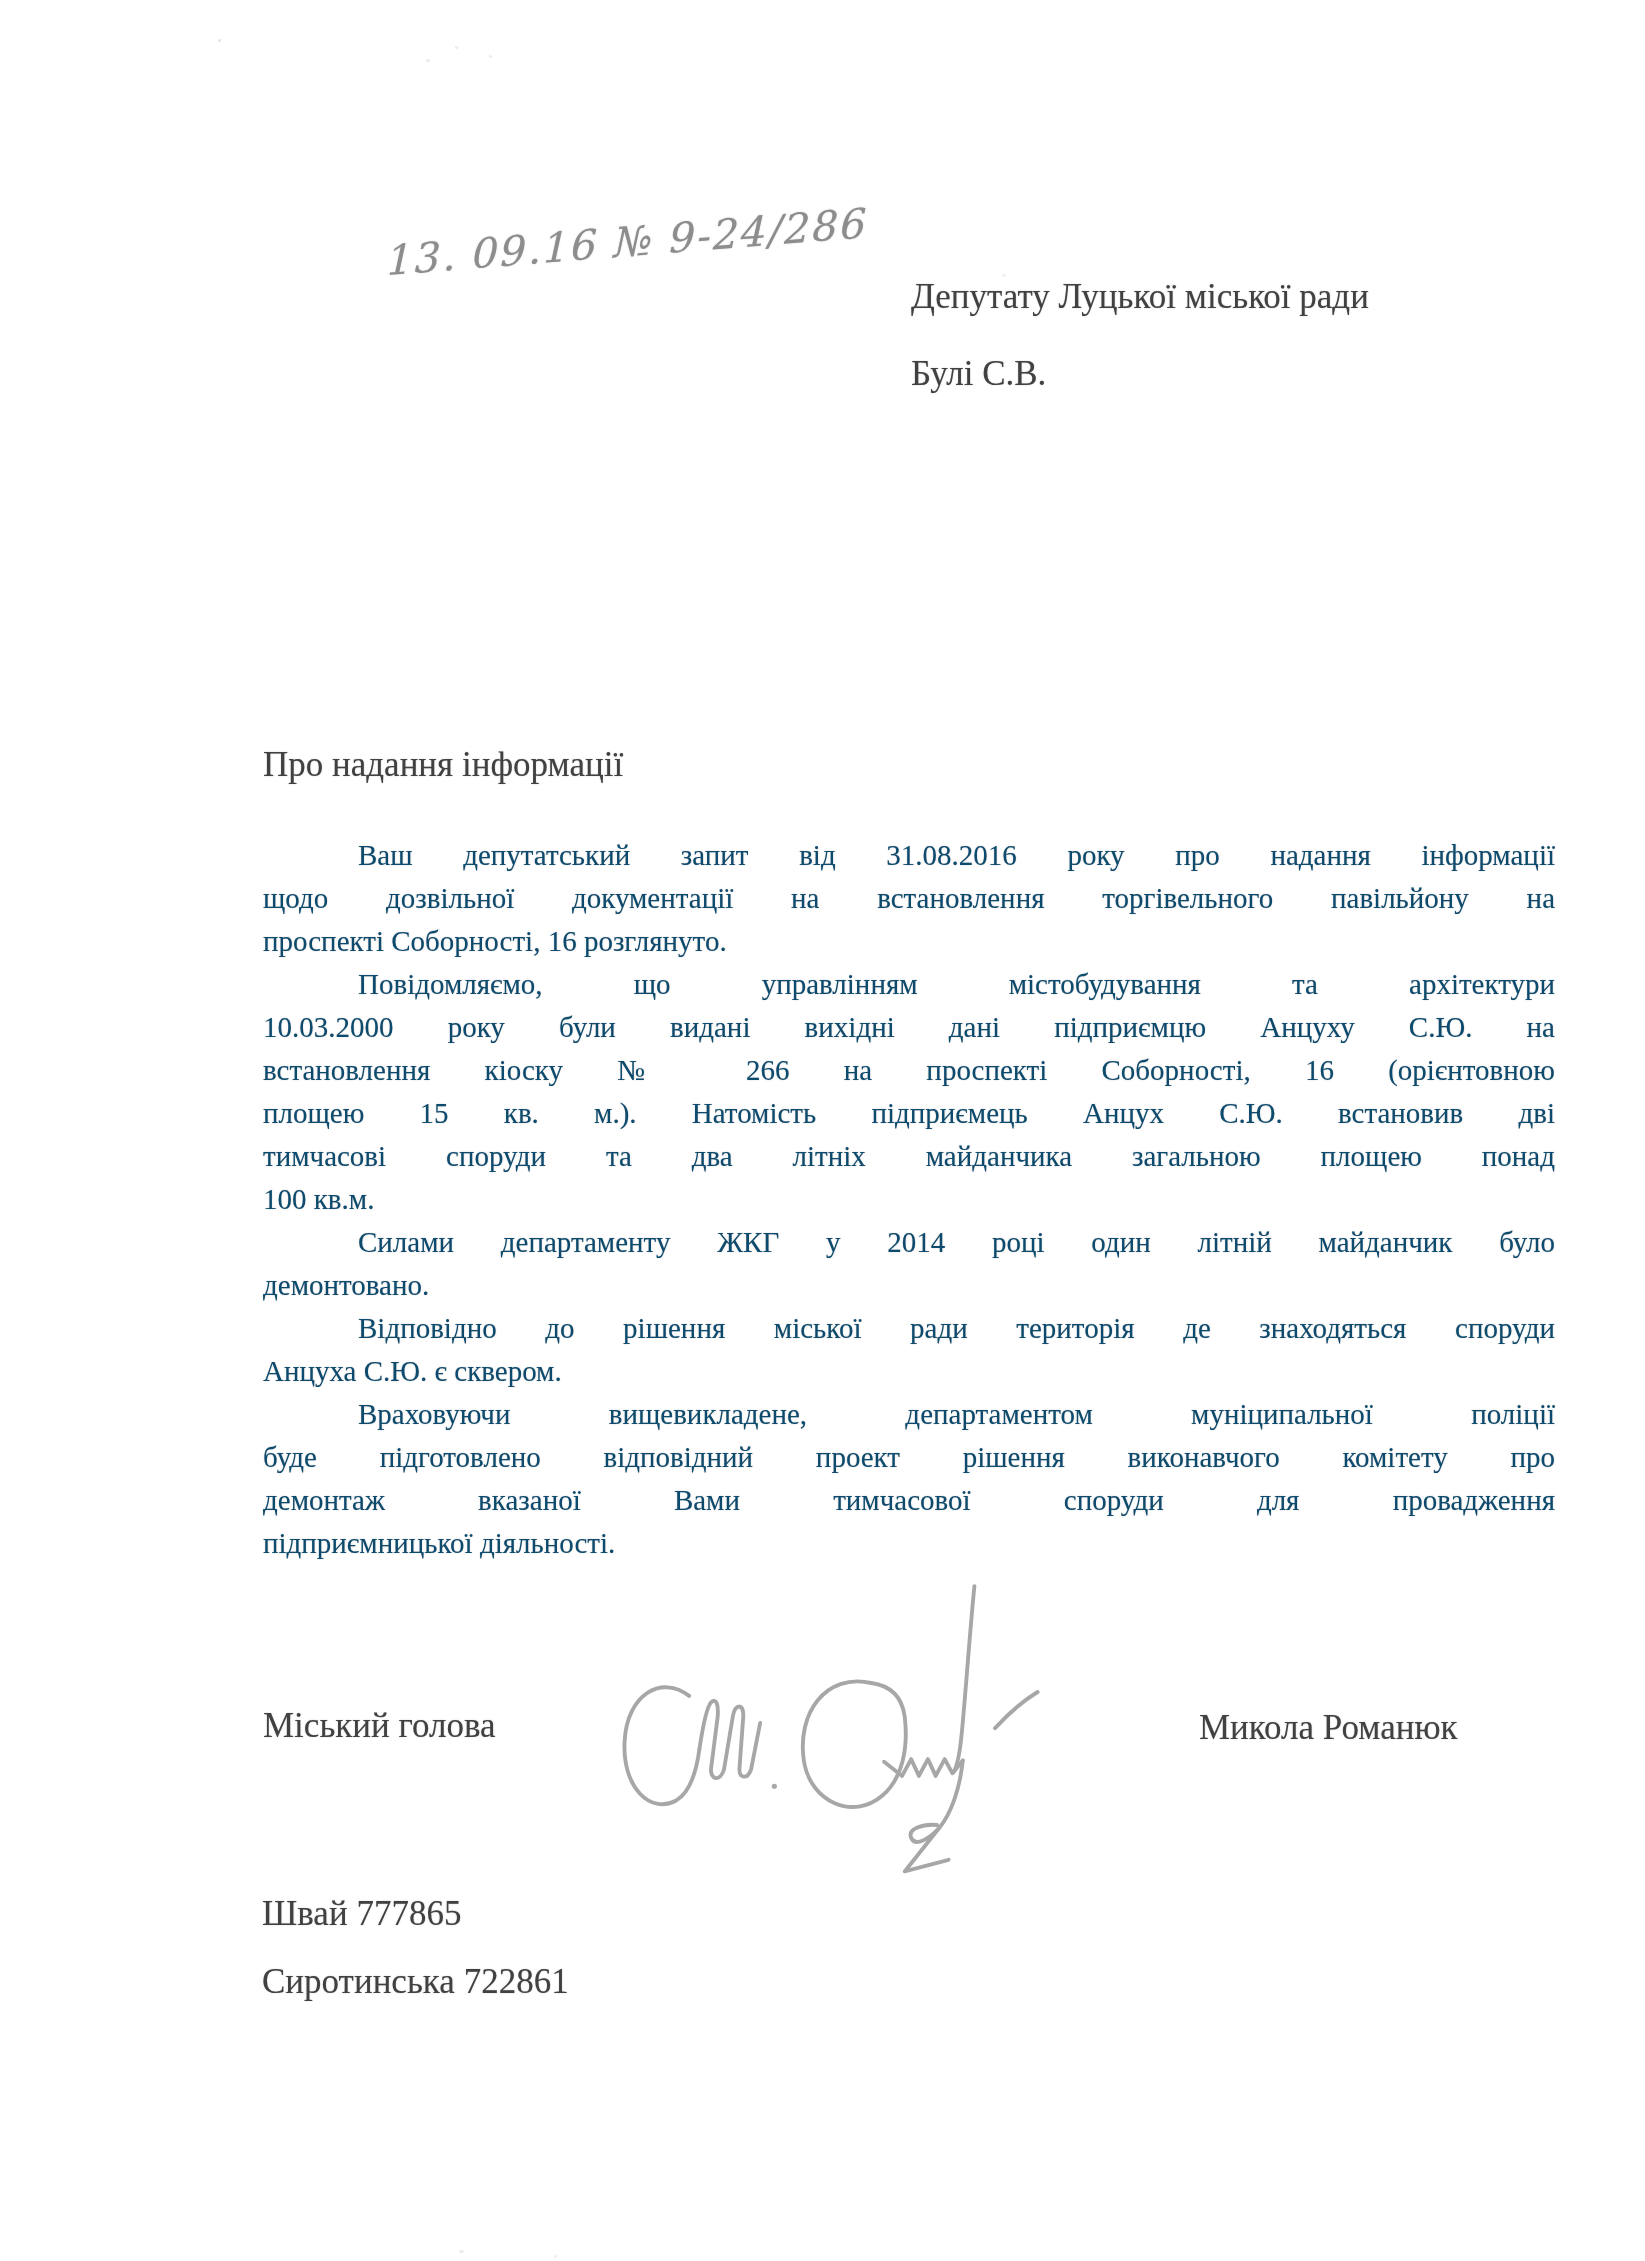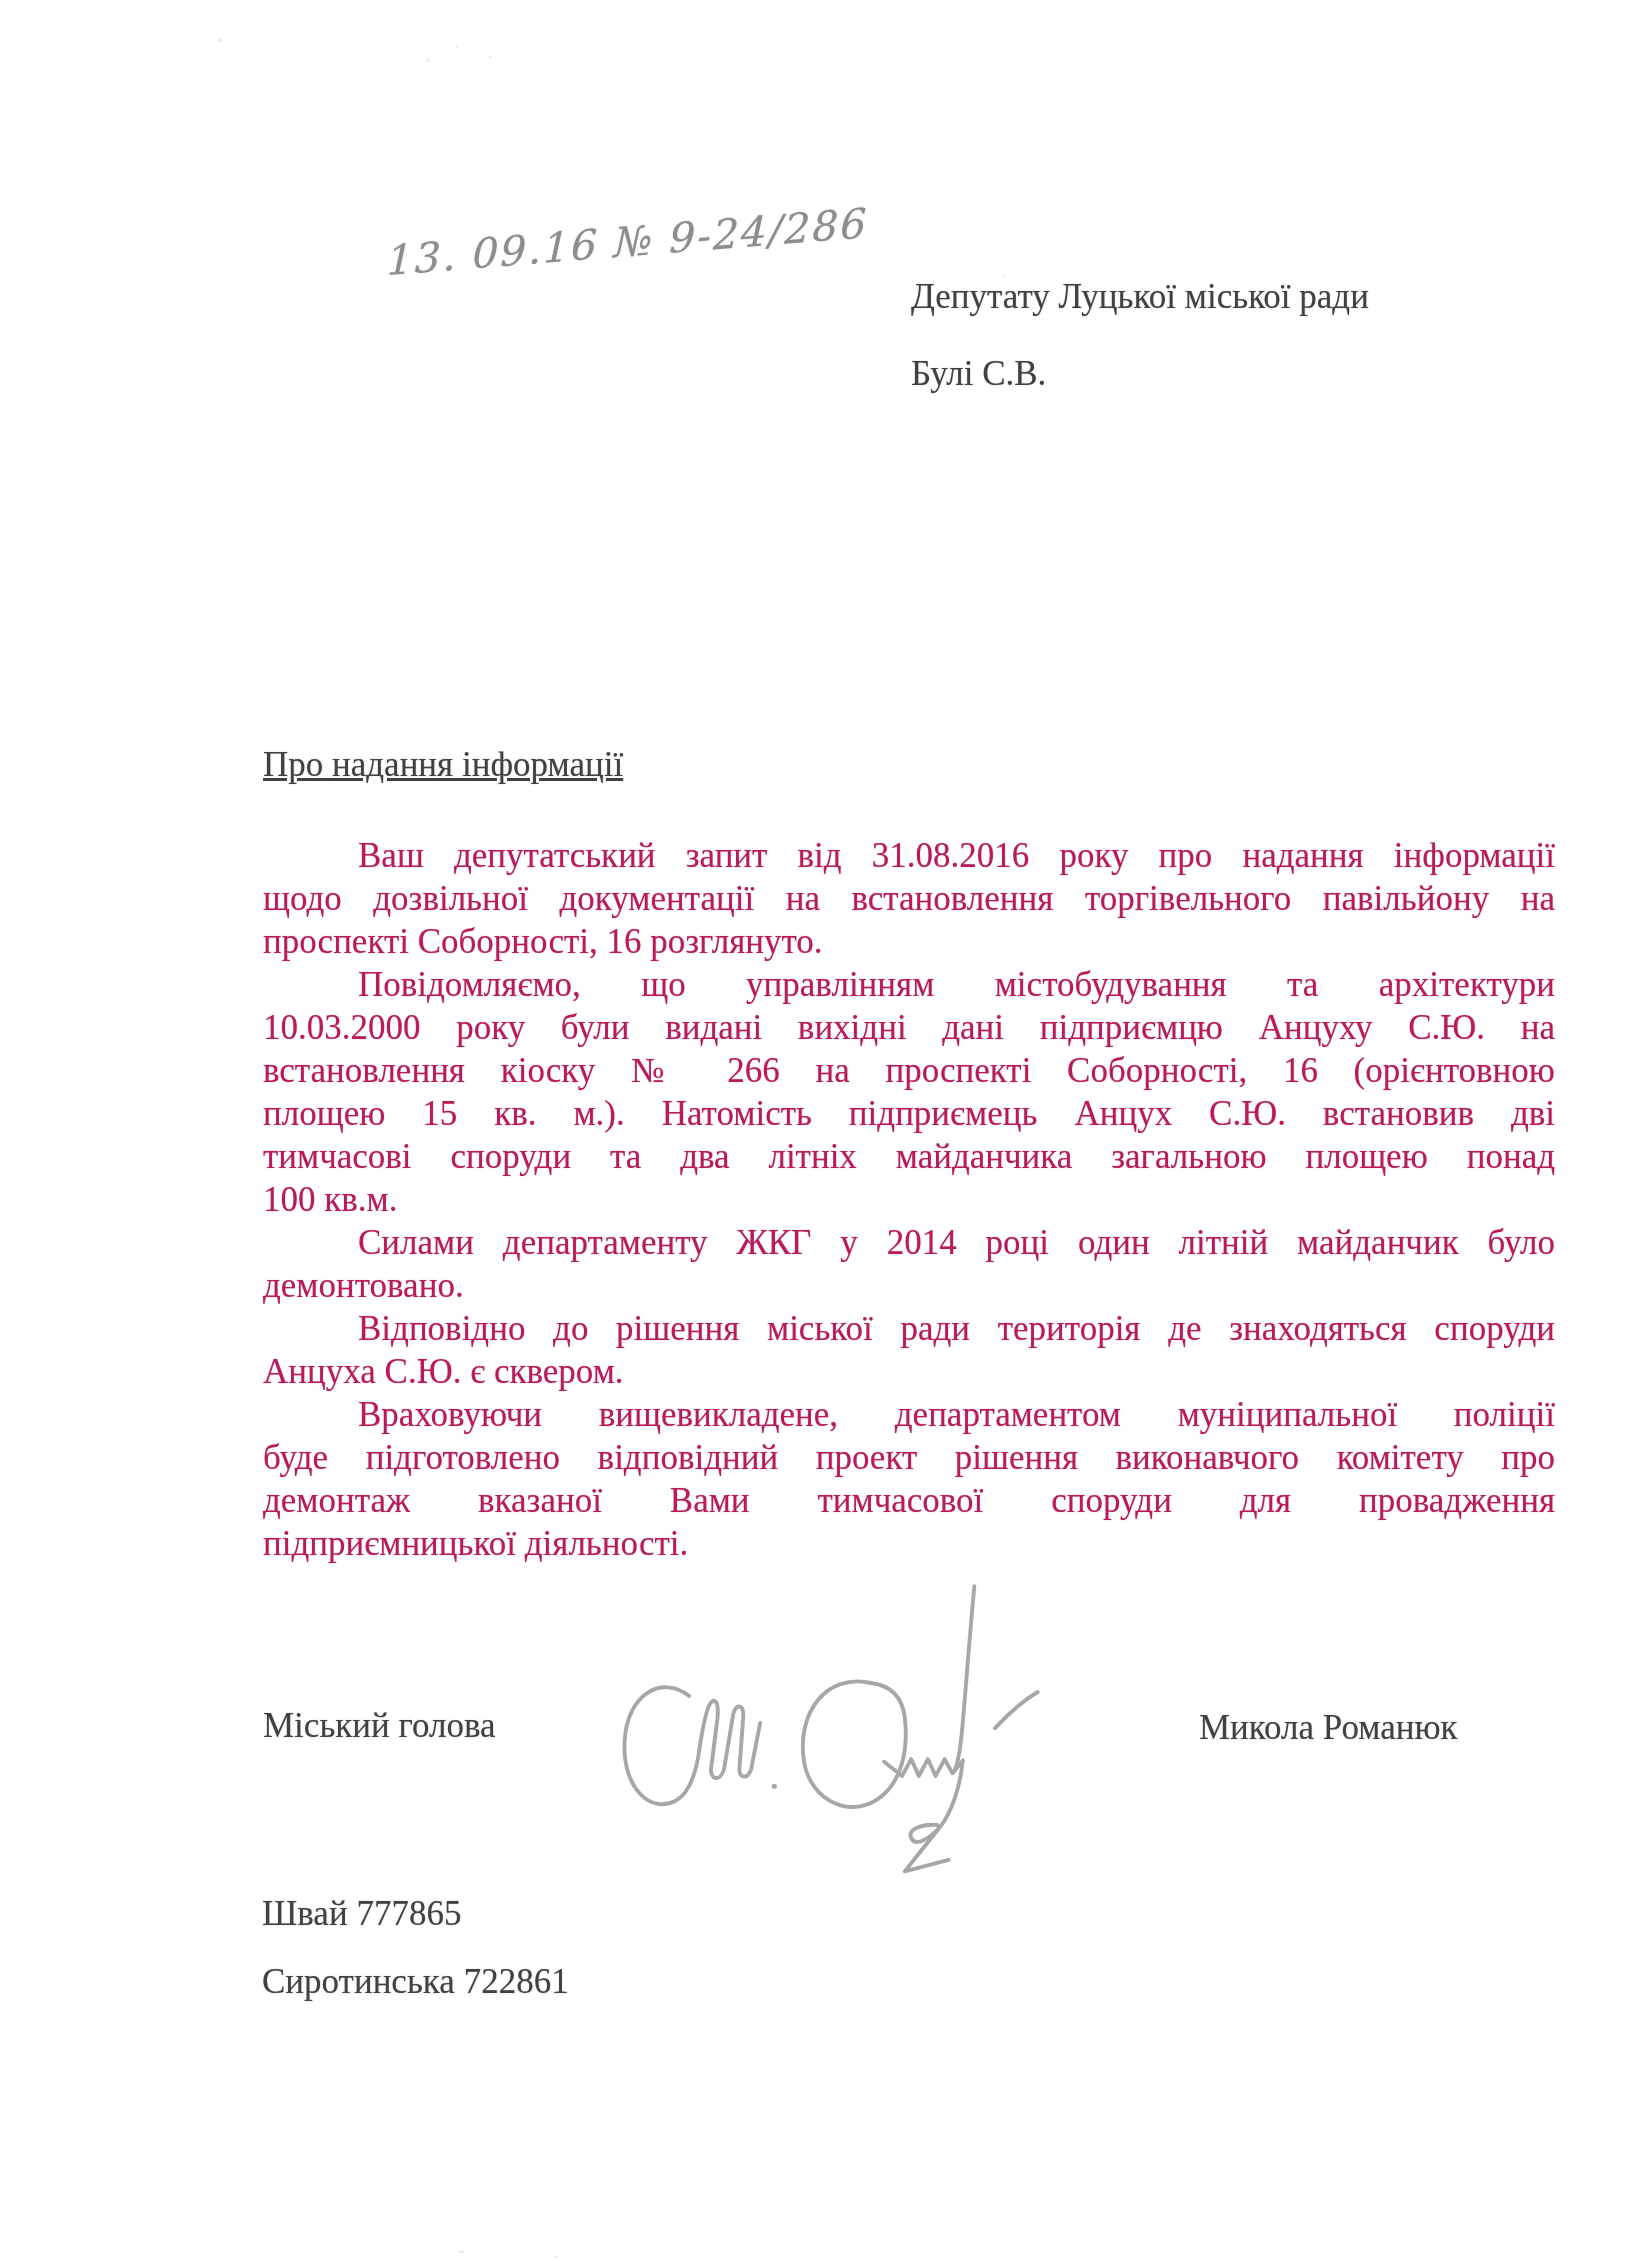--- a/index.html
+++ b/index.html
@@ -37,30 +37,30 @@
     color: #8d8d8d;
     transform: rotate(-4.5deg) skewX(-6deg);
     transform-origin: left center;
     white-space: nowrap;
     text-shadow: 0 0 1.3px rgba(150,150,150,0.55);
   }
   
   .recipient-line1 { left: 911px; top: 267px; margin-top: 8px; }
   .recipient-line2 { left: 911px; top: 352px; text-align: center; }
   
-  .subject { left: 263px; top: 743px; text-decoration: underline; }
+  .subject { left: 263px; top: 743px; }
   
   .body-text {
     position: absolute;
     left: 263px;
     top: 834px;
     width: 1292px;
-    font-size: 35px;
+    font-size: 29px;
     line-height: 43px;
-    color: #be185d;
+    color: #0c4a6e;
     text-shadow: 0 0 1.3px rgba(90,90,90,0.45);
   }
   .body-text .line {
     text-align: justify;
     text-align-last: justify;
     height: 43px;
     overflow: visible;
   }
   .body-text .line.indent { text-indent: 95px; }
   .body-text .line.last {

